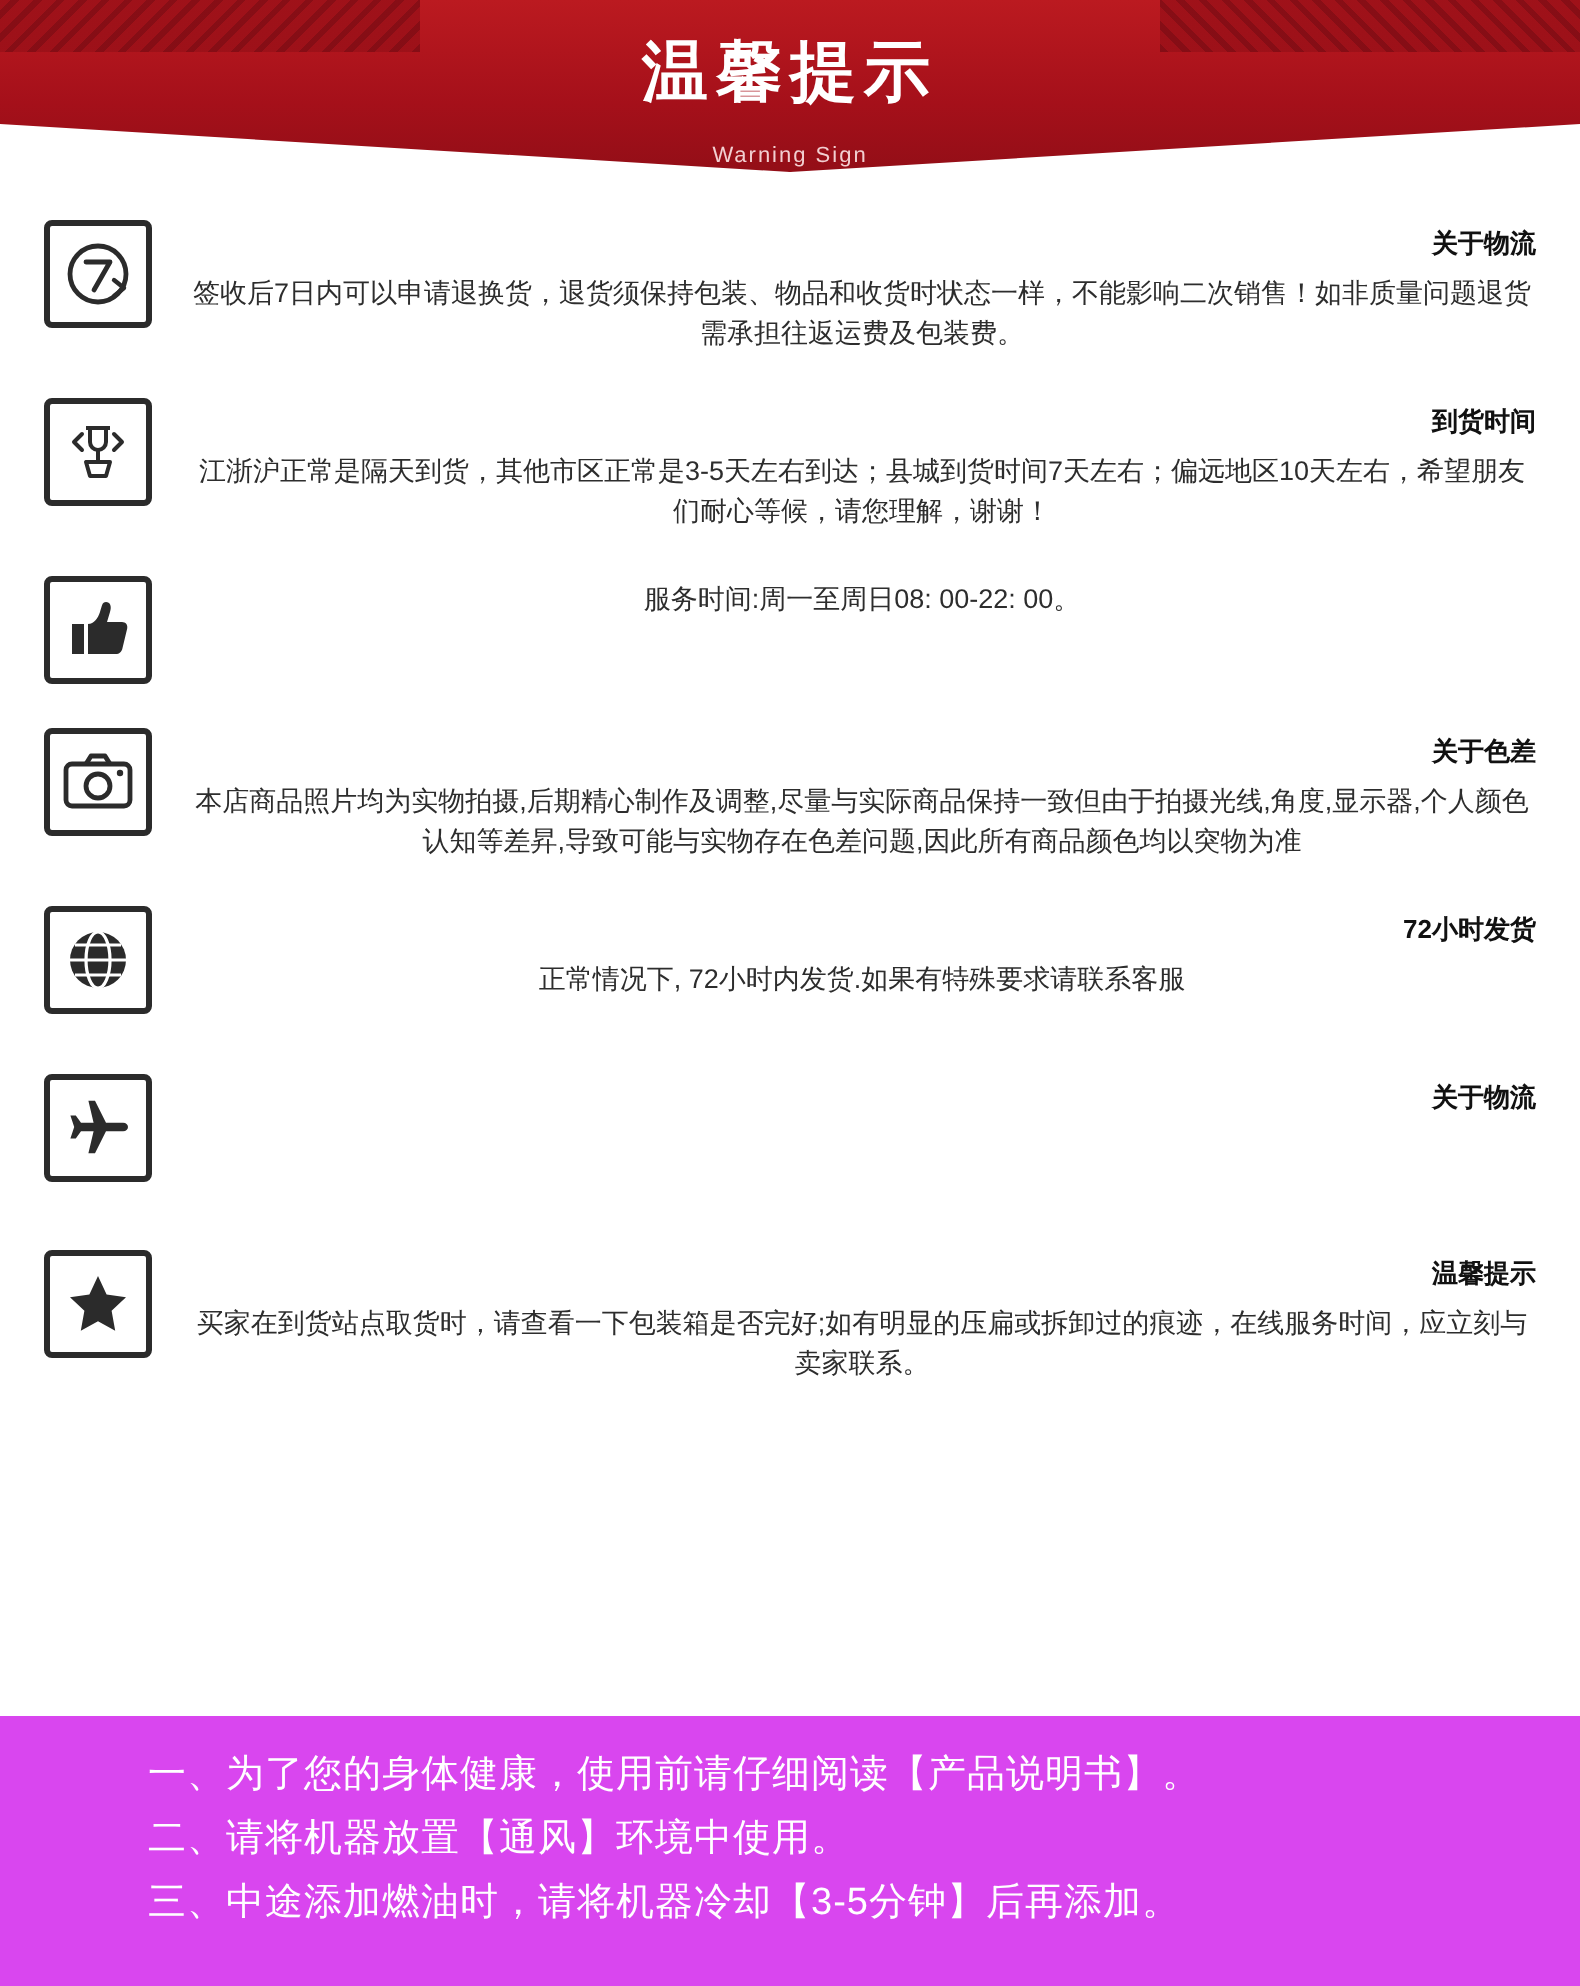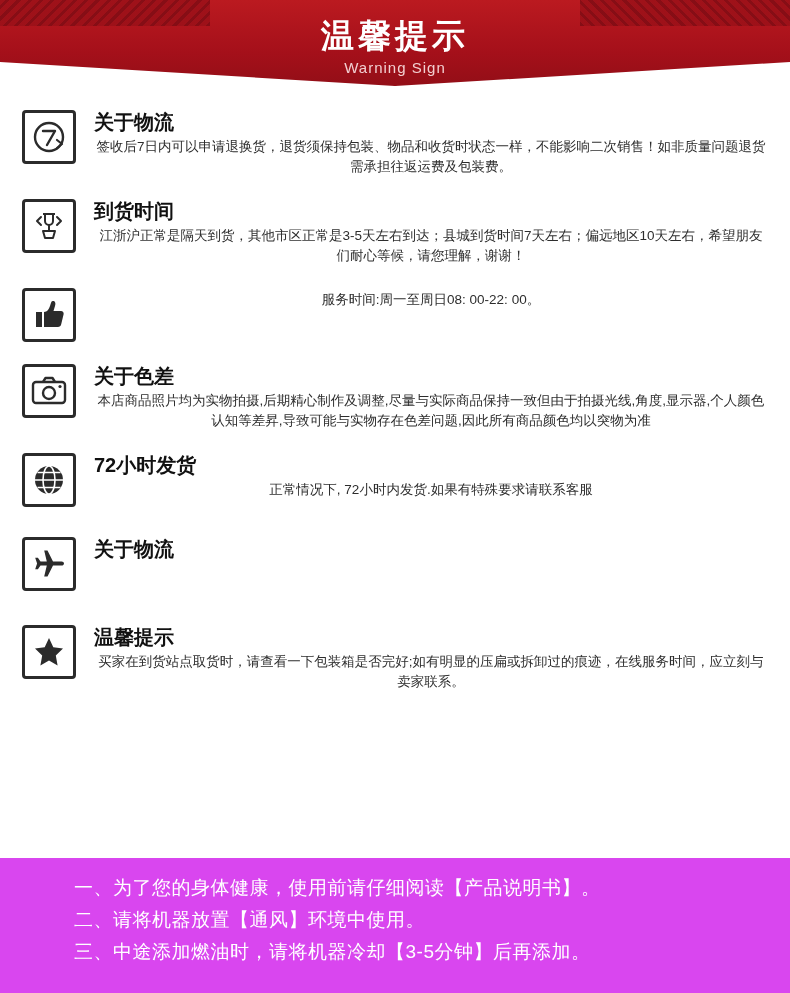--- a/index.html
+++ b/index.html
@@ -92,24 +92,24 @@
     z-index: 5;
   }
   .banner-title {
     font-size: 33px;
     font-weight: bold;
     color: #ffffff;
     letter-spacing: 4px;
     line-height: 40px;
   }
   .banner-sub {
-    font-size: 15px;
+    font-size: 11px;
     color: #f2cfd1;
     letter-spacing: 1px;
-    margin-top: 3px;
+    margin-top: 16px;
   }
 
   
   .items {
     padding: 18px 22px 0 22px;
   }
   .item {
     display: flex;
     align-items: flex-start;
     margin-bottom: 22px;
@@ -126,25 +126,26 @@
     justify-content: center;
     box-sizing: border-box;
     background: #ffffff;
   }
   .item-icon svg { display: block; }
   .item-body {
     flex: 1 1 auto;
     padding-top: 2px;
   }
   .item-title {
-    font-size: 20px;
+    font-size: 13px;
     font-weight: bold;
     color: #111111;
     line-height: 20px;
     margin-bottom: 5px;
+    text-align: right;
   }
   .item-text {
     font-size: 13.5px;
     color: #2d2d2d;
     line-height: 20px;
     text-align: center;
   }
 
   
   .item.gap-lg { margin-bottom: 30px; }

